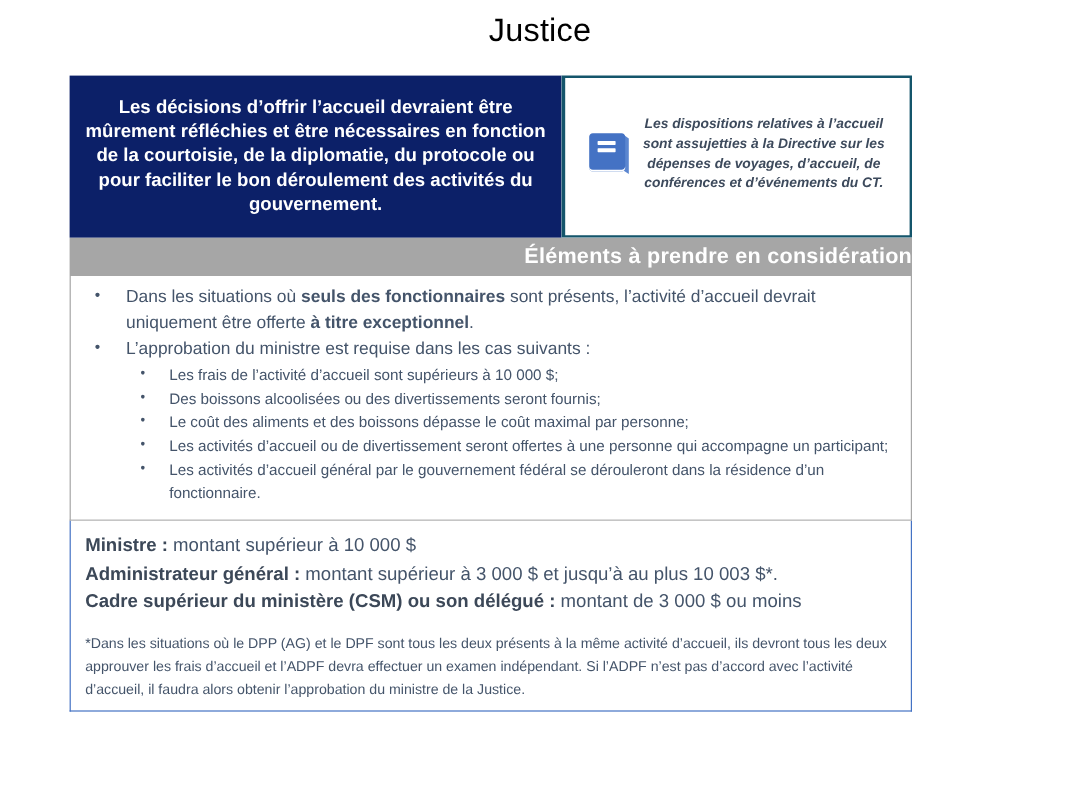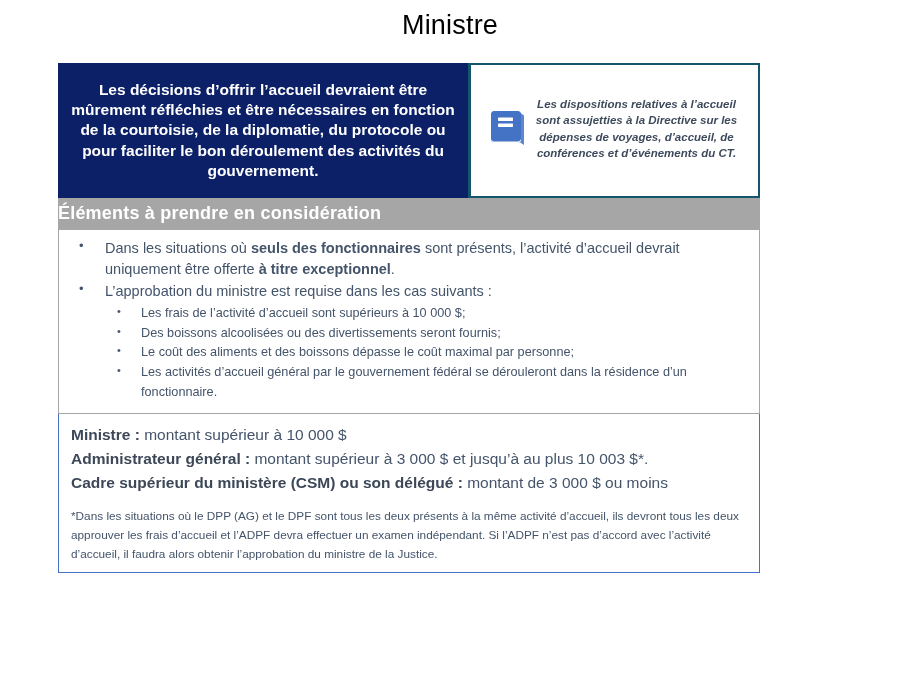--- a/index.html
+++ b/index.html
@@ -82,21 +82,21 @@
     font-weight: bold;
     font-size: 11.5px;
     line-height: 1.42;
     color: #3D4A5C;
     text-align: center;
   }
 
   
   .band {
     box-sizing: border-box;
-    text-align: left;
+    text-align: right;
     font-weight: bold;
     color: #FFFFFF;
     font-size: 18px;
     padding: 5px 0 6px 0;
     letter-spacing: 0.2px;
   }
   .band-gray { background: #A6A6A6; }
   .band-navy { background: #0C2068; }
 
   
@@ -173,21 +173,21 @@
     font-size: 11.8px;
     line-height: 1.62;
     color: #44546A;
   }
 </style>
 </head>
 <body>
 
 <div class="slide">
 
-  <div class="slide-title">Ministre</div>
+  <div class="slide-title">Justice</div>
 
   <div class="graphic">
 
     <div class="top-row">
 
       <div class="statement-box">
         <span>Les décisions d’offrir l’accueil devraient être mûrement réfléchies et être nécessaires en fonction de la courtoisie, de la diplomatie, du protocole ou pour faciliter le bon déroulement des activités du gouvernement.</span>
       </div>
 
       <div class="note-box">
@@ -216,20 +216,21 @@
         <li>
           <span><span>Dans les situations où </span><span class="b">seuls des fonctionnaires</span><span> sont présents, l’activité d’accueil devrait uniquement être offerte </span><span class="b">à titre exceptionnel</span><span>.</span></span>
         </li>
 
         <li>
           <span>L’approbation du ministre est requise dans les cas suivants :</span>
           <ul class="lvl2">
             <li>Les frais de l’activité d’accueil sont supérieurs à 10 000 $;</li>
             <li>Des boissons alcoolisées ou des divertissements seront fournis;</li>
             <li>Le coût des aliments et des boissons dépasse le coût maximal par personne;</li>
+            <li>Les activités d’accueil ou de divertissement seront offertes à une personne qui accompagne un participant;</li>
             <li>Les activités d’accueil général par le gouvernement fédéral se dérouleront dans la résidence d’un fonctionnaire.</li>
           </ul>
         </li>
 
       </ul>
     </div>
 
 
     <div class="authority">
 

